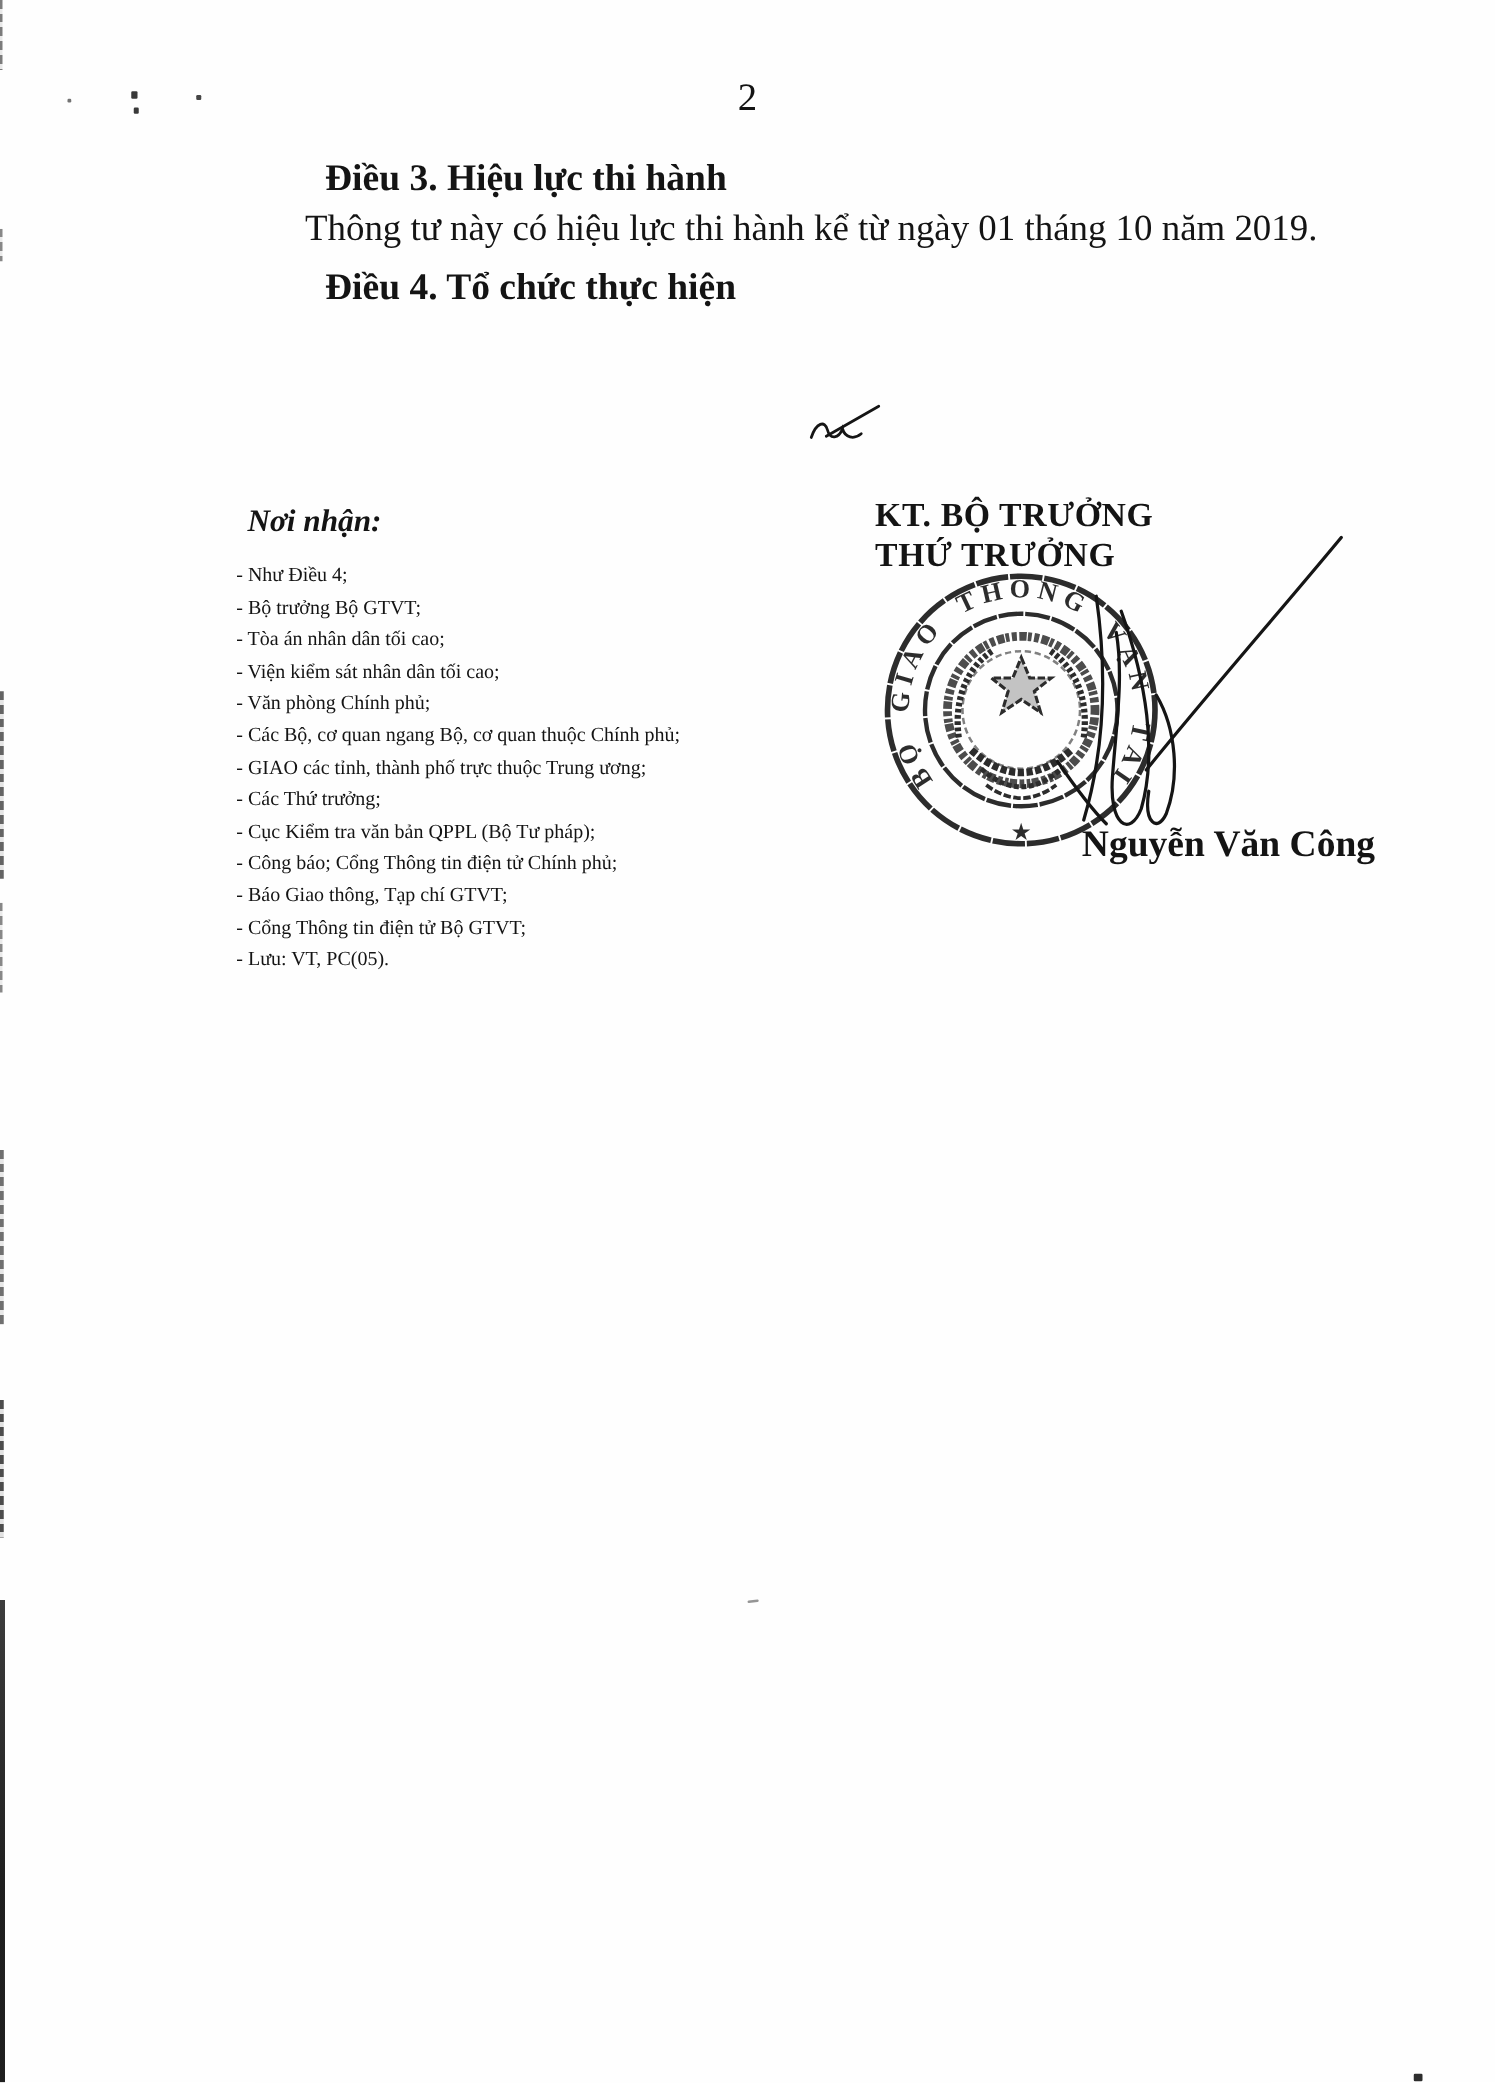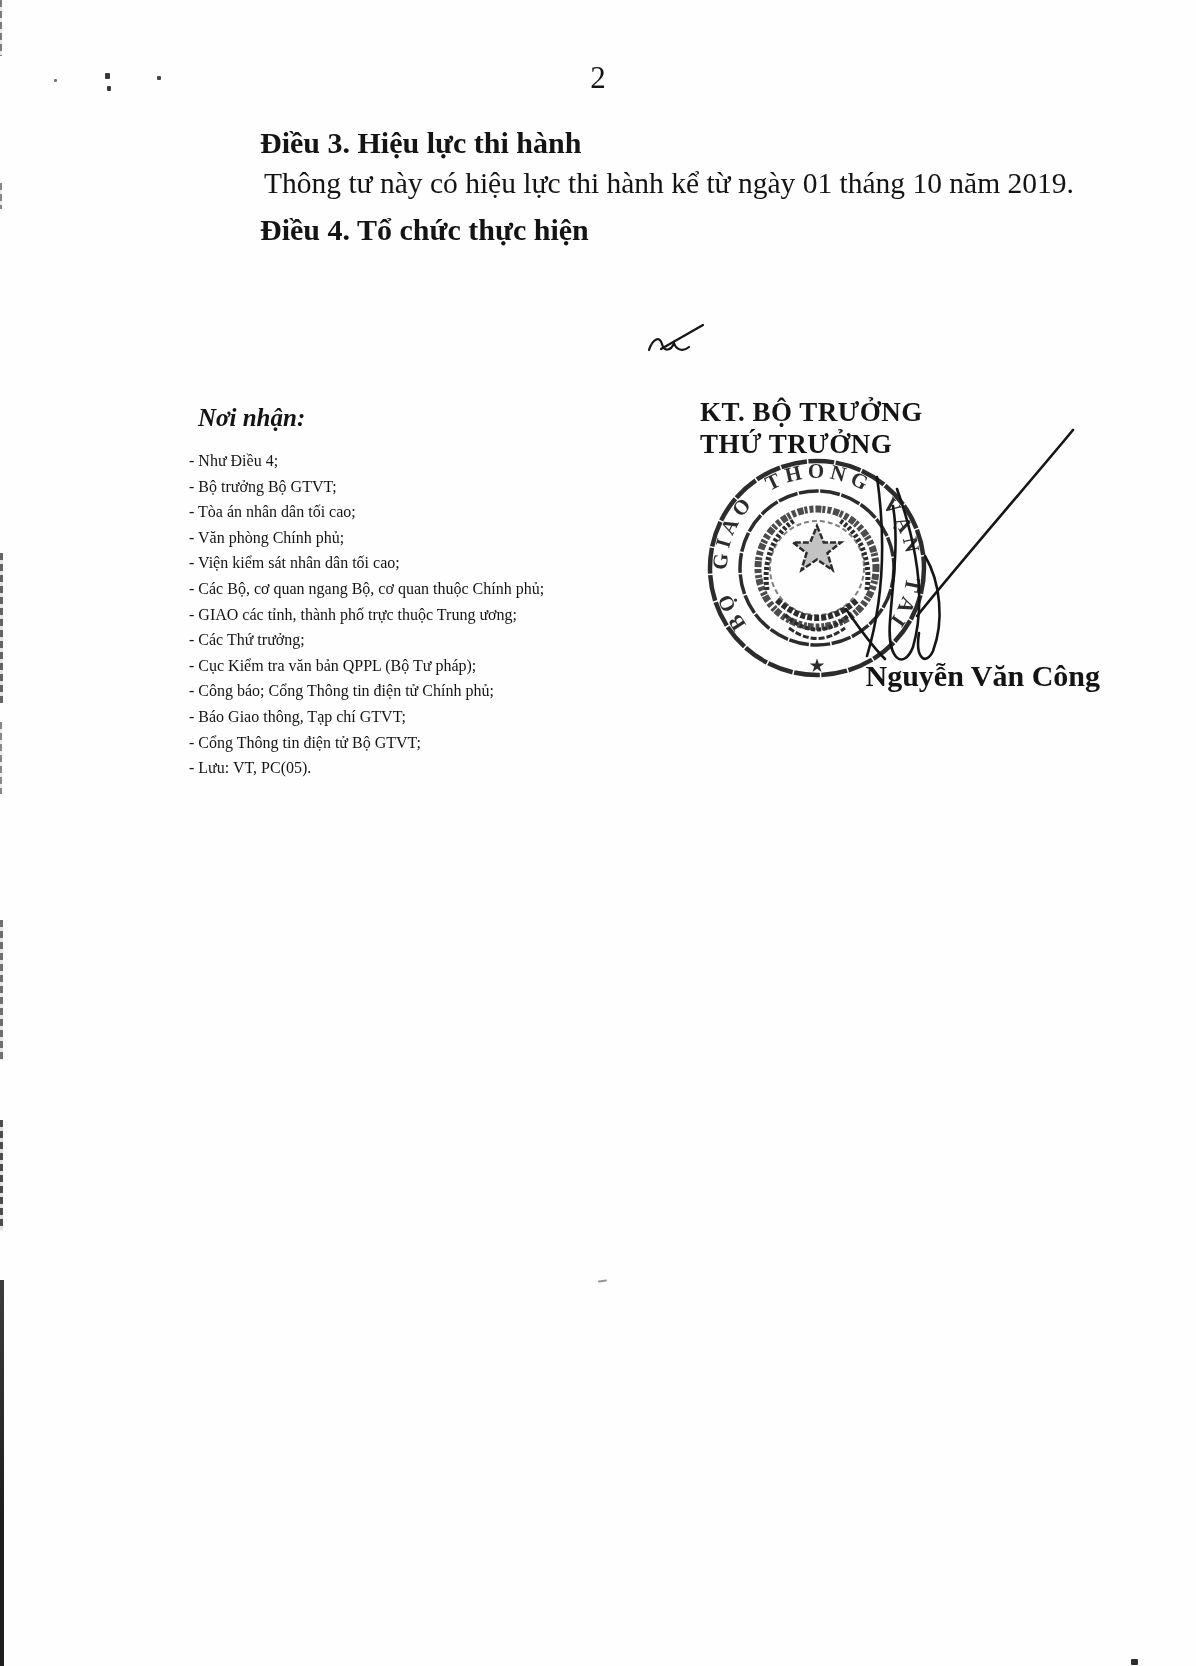--- a/index.html
+++ b/index.html
@@ -19,21 +19,21 @@
   }
   .article-heading{
     left:260px;
     font-weight:bold;
     font-size:30px;
     white-space:nowrap;
   }
   .h-d3{top:126px;}
   .h-d4{top:213px;}
   .body-line{
-    left:264px;top:167px;
+    left:244px;top:167px;
     font-size:29.5px;
     white-space:nowrap;
   }
   .body-par{
     left:190px;top:251px;width:896px;
     font-size:29.5px;line-height:34.5px;
     text-align:justify;text-indent:70px;
     word-spacing:2px;
   }
   .recipients{left:189px;top:404px;width:480px;}
@@ -85,22 +85,22 @@
   <div class="abs body-line">Thông tư này có hiệu lực thi hành kể từ ngày 01 tháng 10 năm 2019.</div>
 
   <div class="abs article-heading h-d4">Điều 4. Tổ chức thực hiện</div>
 
   <div class="abs recipients">
     <div class="recipients-label">Nơi nhận:</div>
     <div class="recipient-list">
         <div>- Như Điều 4;</div>
         <div>- Bộ trưởng Bộ GTVT;</div>
         <div>- Tòa án nhân dân tối cao;</div>
+        <div>- Viện kiểm sát nhân dân tối cao;</div>
         <div>- Văn phòng Chính phủ;</div>
-        <div>- Viện kiểm sát nhân dân tối cao;</div>
         <div>- Các Bộ, cơ quan ngang Bộ, cơ quan thuộc Chính phủ;</div>
         <div>- GIAO các tỉnh, thành phố trực thuộc Trung ương;</div>
         <div>- Các Thứ trưởng;</div>
         <div>- Cục Kiểm tra văn bản QPPL (Bộ Tư pháp);</div>
         <div>- Công báo; Cổng Thông tin điện tử Chính phủ;</div>
         <div>- Báo Giao thông, Tạp chí GTVT;</div>
         <div>- Cổng Thông tin điện tử Bộ GTVT;</div>
         <div>- Lưu: VT, PC(05).</div>
       </div>
   </div>

